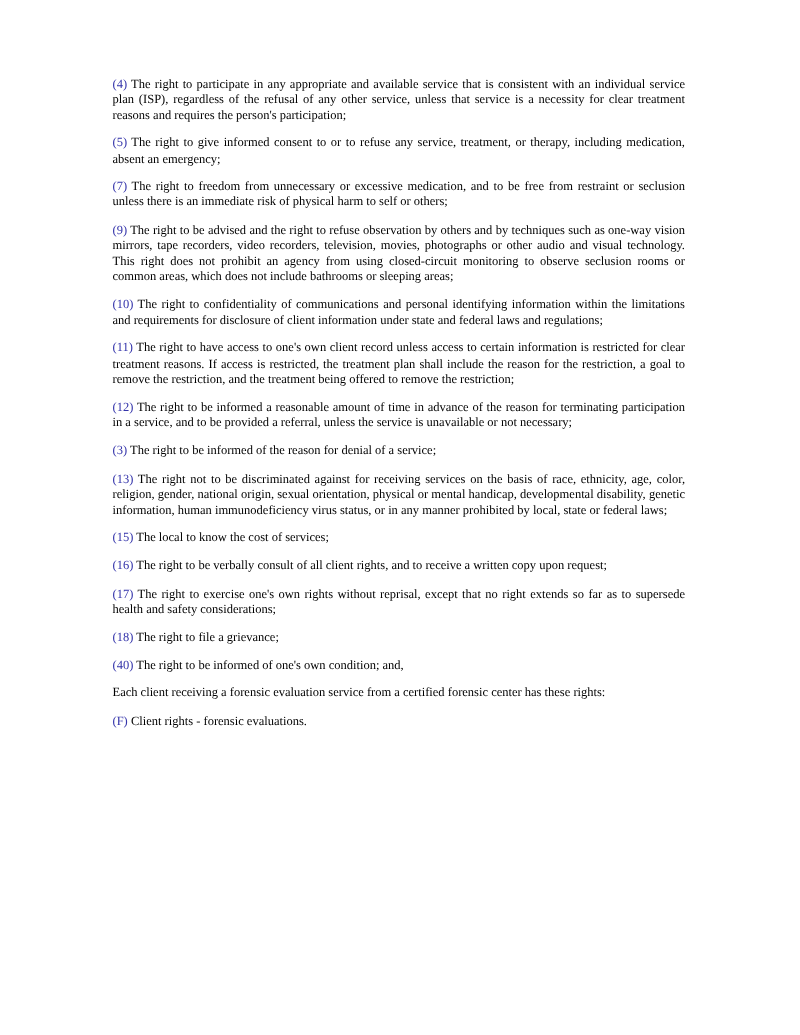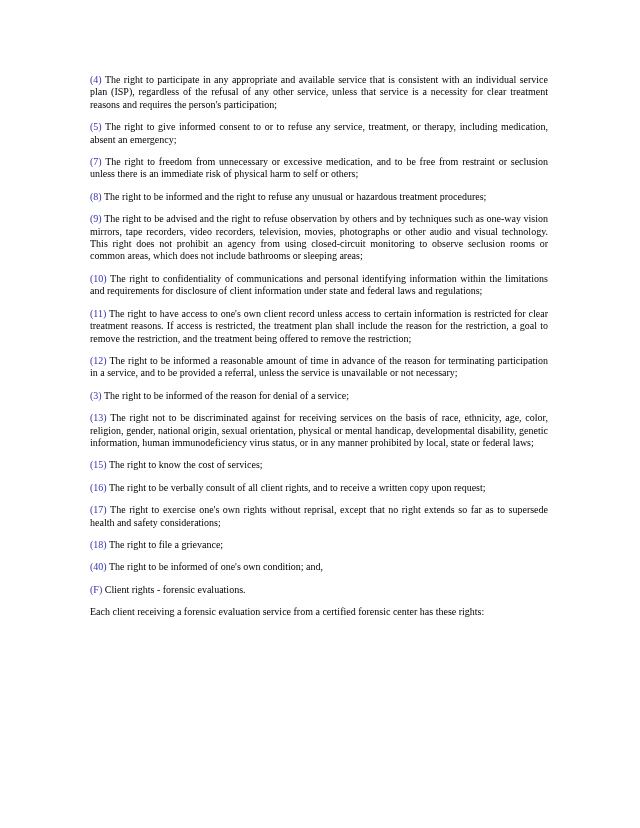--- a/index.html
+++ b/index.html
@@ -16,21 +16,21 @@
   }
   .page {
     width: 640px;
     height: 828px;
     background: var(--page-bg);
     position: relative;
   }
   .content {
     position: absolute;
     left: 90px;
-    top: 74px;
+    top: 62px;
     width: 458px;
     font-family: "Liberation Serif", "DejaVu Serif", serif;
     font-size: 10px;
     line-height: 12.4px;
     color: var(--text-color);
     text-align: justify;
   }
   .para {
     margin: 0 0 10px 0;
   }
@@ -46,43 +46,42 @@
 
 <div class="page">
   <div class="content">
   <p class="para"><a class="ref">(4)</a> <span>The right to participate in any appropriate and available service that is consistent with an individual service plan (ISP), regardless of the refusal of any other service, unless that service is a necessity for clear treatment reasons and requires the person's participation;</span></p>
 
   <p class="para"><a class="ref">(5)</a> <span>The right to give informed consent to or to refuse any service, treatment, or therapy, including medication, absent an emergency;</span></p>
 
 
   <p class="para"><a class="ref">(7)</a> <span>The right to freedom from unnecessary or excessive medication, and to be free from restraint or seclusion unless there is an immediate risk of physical harm to self or others;</span></p>
 
-  <p class="para"><a class="ref">(8)</a> <span>The right to be informed and the right to refuse any unusual or hazardous treatment procedures;</span></p>
 
   <p class="para"><a class="ref">(9)</a> <span>The right to be advised and the right to refuse observation by others and by techniques such as one-way vision mirrors, tape recorders, video recorders, television, movies, photographs or other audio and visual technology. This right does not prohibit an agency from using closed-circuit monitoring to observe seclusion rooms or common areas, which does not include bathrooms or sleeping areas;</span></p>
 
   <p class="para"><a class="ref">(10)</a> <span>The right to confidentiality of communications and personal identifying information within the limitations and requirements for disclosure of client information under state and federal laws and regulations;</span></p>
 
   <p class="para"><a class="ref">(11)</a> <span>The right to have access to one's own client record unless access to certain information is restricted for clear treatment reasons. If access is restricted, the treatment plan shall include the reason for the restriction, a goal to remove the restriction, and the treatment being offered to remove the restriction;</span></p>
 
   <p class="para"><a class="ref">(12)</a> <span>The right to be informed a reasonable amount of time in advance of the reason for terminating participation in a service, and to be provided a referral, unless the service is unavailable or not necessary;</span></p>
 
   <p class="para"><a class="ref">(3)</a> <span>The right to be informed of the reason for denial of a service;</span></p>
 
   <p class="para"><a class="ref">(13)</a> <span>The right not to be discriminated against for receiving services on the basis of race, ethnicity, age, color, religion, gender, national origin, sexual orientation, physical or mental handicap, developmental disability, genetic information, human immunodeficiency virus status, or in any manner prohibited by local, state or federal laws;</span></p>
 
-  <p class="para"><a class="ref">(15)</a> <span>The right to know the cost of services;</span></p>
+  <p class="para"><a class="ref">(15)</a> <span>The local to know the cost of services;</span></p>
 
   <p class="para"><a class="ref">(16)</a> <span>The right to be verbally consult of all client rights, and to receive a written copy upon request;</span></p>
 
   <p class="para"><a class="ref">(17)</a> <span>The right to exercise one's own rights without reprisal, except that no right extends so far as to supersede health and safety considerations;</span></p>
 
   <p class="para"><a class="ref">(18)</a> <span>The right to file a grievance;</span></p>
 
 
   <p class="para"><a class="ref">(40)</a> <span>The right to be informed of one's own condition; and,</span></p>
 
 
+  <p class="para"><span>Each client receiving a forensic evaluation service from a certified forensic center has these rights:</span></p>
+
   <p class="para"><a class="ref">(F)</a> <span>Client rights - forensic evaluations.</span></p>
-
-  <p class="para"><span>Each client receiving a forensic evaluation service from a certified forensic center has these rights:</span></p>
 </div>
 </div>
 
 </body></html>

